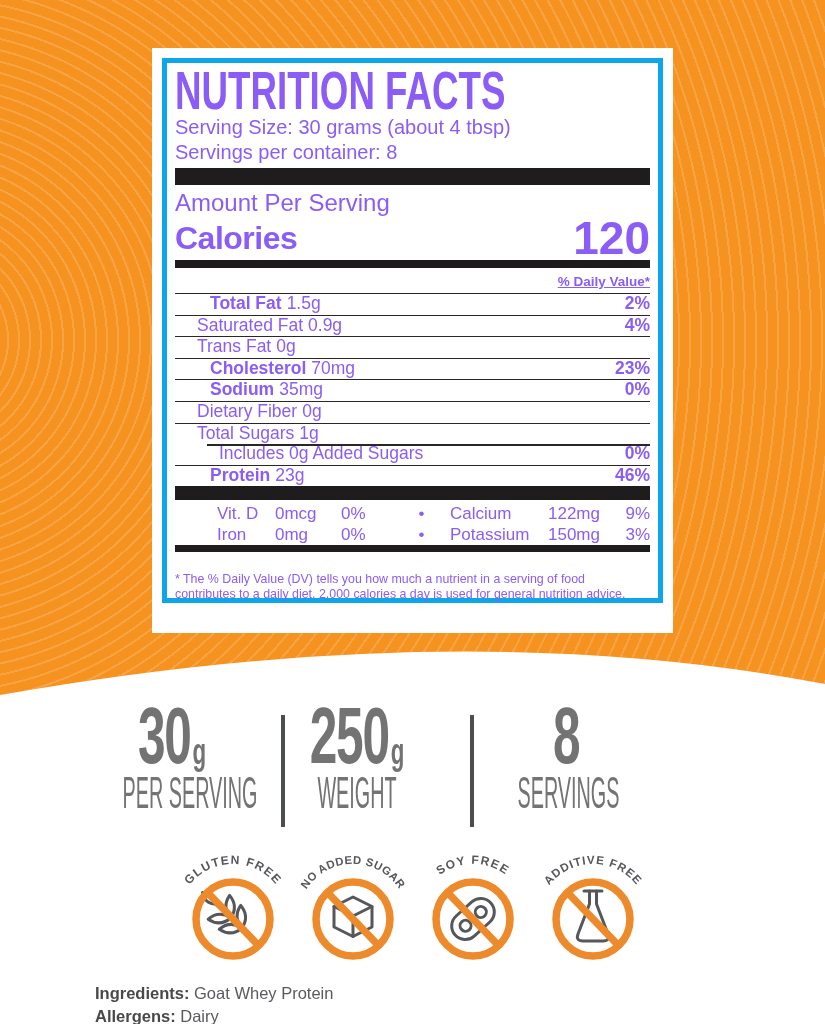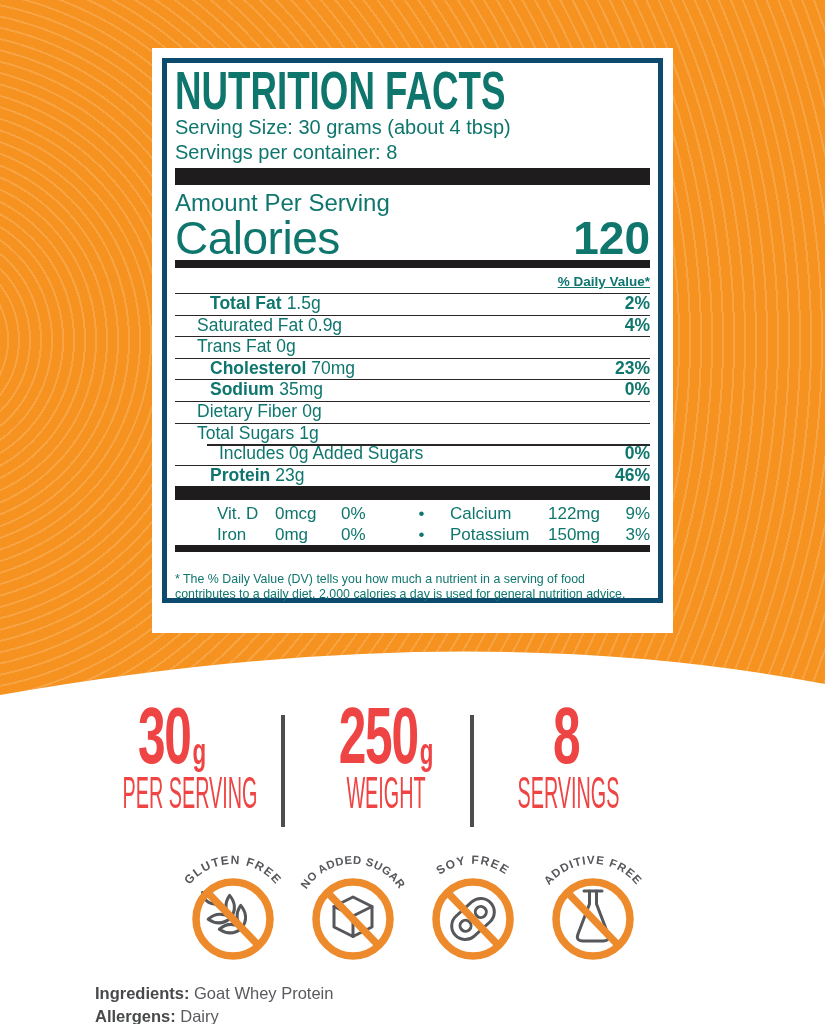--- a/index.html
+++ b/index.html
@@ -9,57 +9,57 @@
   
   .orange-bg{position:absolute;left:0;top:0;width:825px;height:760px;
     background-color:#F6921F;
     background-image:repeating-radial-gradient(circle at -70px 340px,
       rgba(255,255,255,0.16) 0px, rgba(255,255,255,0.16) 2px,
       rgba(255,255,255,0) 2px, rgba(255,255,255,0) 11px);
     clip-path: path("M0 0 H825 V684 Q460 614 0 695 Z");}
 
   
   .nfp{position:absolute;left:152px;top:48px;width:521px;height:585px;background:#ffffff;}
-  .nfp-inner{margin:10px 10px 0 10px;height:545px;border:5px solid #0c4a6e;
-    padding:0 8px;box-sizing:border-box;color:#0f766e;}
+  .nfp-inner{margin:10px 10px 0 10px;height:545px;border:5px solid #0ea5e9;
+    padding:0 8px;box-sizing:border-box;color:#8b5cf6;}
   .nfp-title{margin:2px 0 0 0;height:50px;}
   .nfp-title span{display:inline-block;transform:scaleX(0.68);transform-origin:0 50%;
     font-size:54px;line-height:50px;font-weight:bold;white-space:nowrap;}
   .serving{font-size:20px;line-height:24.5px;}
   .bar{background:#1F1C1D;width:100%;}
   .bar-lg{height:17px;margin-top:4px;}
   .bar-md{height:8px;}
   .bar-lg2{height:14px;}
   .bar-sm{height:7px;}
   .aps{font-size:24px;line-height:22px;margin-top:7px;}
   .cal-row{display:flex;justify-content:space-between;align-items:flex-end;height:44px;padding-bottom:2px;}
-  .cal-label{font-size:46px;font-weight:normal;line-height:40px;letter-spacing:-0.5px;}
+  .cal-label{font-size:32px;font-weight:bold;line-height:40px;letter-spacing:-0.5px;}
   .cal-value{font-size:46px;font-weight:bold;line-height:40px;}
   .dv-header{text-align:right;font-size:13.5px;font-weight:bold;padding:6px 0 4px 0;text-decoration:underline;}
   .nrows{width:100%;}
   .nrow{position:relative;display:flex;justify-content:space-between;
     height:20.6px;line-height:19.8px;font-size:17.5px;border-top:1.5px solid #2A2627;}
   .nrow .nm{font-weight:normal;}
   .nrow.b .nm{font-weight:bold;margin-left:35px;}
   .nrow .val{margin-left:5px;}
   .nrow .pct{font-weight:bold;}
   .nrow.ind1{padding-left:22px;}
   .nrow.ind2{padding-left:44px;}
   .nrow.isep{border-top:none;}
   .nrow.isep::before{content:"";position:absolute;left:32px;right:0;top:0;height:1.5px;background:#2A2627;}
   .micro{display:grid;grid-template-columns:58px 66px 52px 1fr 98px 68px 34px;
     padding-top:3px;font-size:17px;line-height:21px;margin-left:42px;}
   .micro .dot{text-align:center;}
   .micro .r{text-align:right;}
   .footnote{font-size:12.4px;line-height:15px;margin-top:20px;}
 
   
-  .stats{position:absolute;left:0;top:705px;width:825px;height:130px;color:#ef4444;}
+  .stats{position:absolute;left:0;top:705px;width:825px;height:130px;color:#737373;}
   .stat{position:absolute;width:220px;text-align:center;}
-  .stat.s0{left:62px;} .stat.s1{left:276px;} .stat.s2{left:457px;}
+  .stat.s0{left:62px;} .stat.s1{left:247px;} .stat.s2{left:457px;}
   .stat-num{display:flex;justify-content:center;align-items:flex-end;
     transform:scaleX(0.62);transform-origin:50% 50%;height:62px;}
   .stat-num .n{font-size:80px;font-weight:bold;line-height:62px;letter-spacing:-2px;}
   .stat-num .u{font-size:36px;font-weight:bold;line-height:30px;margin-left:3px;}
   .stat-label{transform:scaleX(0.45);transform-origin:50% 50%;
     font-size:44px;font-weight:400;line-height:44px;margin-top:4px;white-space:nowrap;}
   .vdiv{position:absolute;top:10px;width:4px;height:112px;background:#4C4D4F;}
   .vdiv.d1{left:281px;} .vdiv.d2{left:470px;}
 
   

